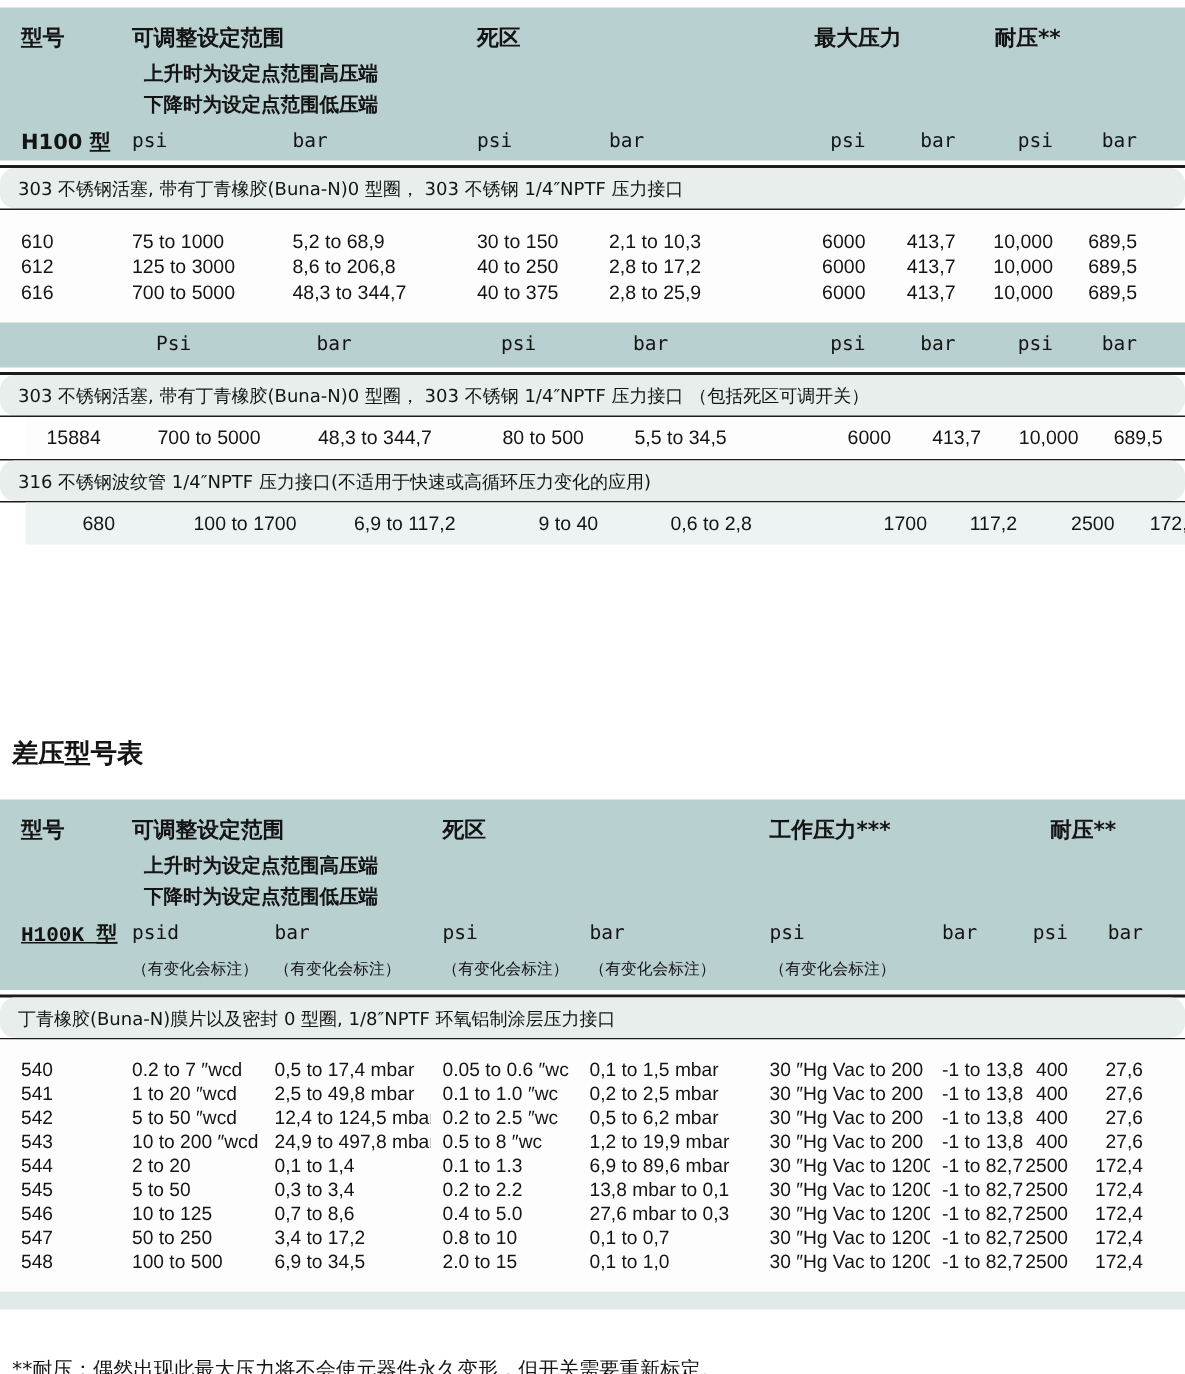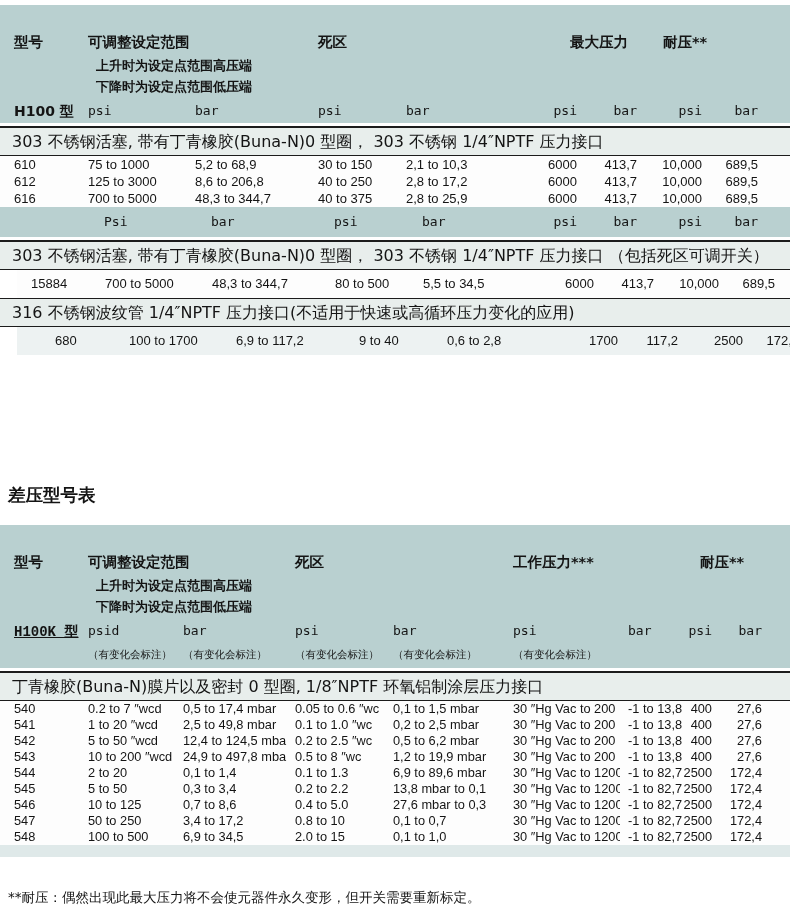--- a/index.html
+++ b/index.html
@@ -15,39 +15,39 @@
   .grid9{display:grid;}
   .t1 .grid9{grid-template-columns:80px 107px 123px 88px 127px 60px 60px 65px 80px;}
   .t2 .grid9{grid-template-columns:80px 95px 112px 98px 120px 115px 62px 48px 60px;}
   .grid9 > *{padding-left:8px;white-space:nowrap;overflow:hidden;}
   .grid9 > :first-child{padding-left:14px;}
   .t1 .grid9 > :nth-child(n+6){text-align:right;padding-left:0;padding-right:8px;}
   .t1 .grid9 > :nth-child(9){padding-right:32px;}
   .t2 .grid9 > :nth-child(8){text-align:right;padding-left:0;padding-right:18px;}
   .t2 .grid9 > :nth-child(9){text-align:right;padding-left:0;padding-right:28px;}
   
-  .thead{background:var(--header-bg,#b9d0d0);padding-top:25px;}
+  .thead{background:var(--header-bg,#b9d0d0);padding-top:9px;}
   .hrow1{display:grid;font-weight:bold;font-size:14.5px;line-height:25px;}
   .t1 .hrow1{grid-template-columns:80px 230px 215px 130px 135px;}
   .t2 .hrow1{grid-template-columns:80px 207px 218px 195px 90px;}
   .hrow1 > *{padding-left:8px;white-space:nowrap;}
   .hrow1 > :first-child{padding-left:14px;}
-  .t1 .hrow1 > :nth-child(4){padding-left:18px;text-align:center;}
+  .t1 .hrow1 > :nth-child(4){padding-left:18px;}
   .t2 .hrow1 > :nth-child(5){padding-left:0;}
   .hsub{padding-left:96px;font-size:13px;font-weight:600;line-height:21px;}
   .hunits{line-height:24px;margin-top:2px;font-family:"DejaVu Sans Mono",monospace;font-size:13px;}
   .hunits .series{font-family:"DejaVu Sans",sans-serif;font-weight:bold;font-size:14px;}
   .t2 .hunits .series span{text-decoration:underline;font-family:Liberation Mono, monospace;}
   .hnotes{font-size:10.5px;line-height:20px;padding-bottom:4px;}
   
   .rule2{height:2px;background:var(--border-dark,#1c1c1c);margin-top:3px;}
   .rule1{height:1px;background:var(--border-dark,#1c1c1c);}
-  .section{background:var(--section-bg,#e8eeec);padding:6px 0 5px 12px;font-size:16px;line-height:16px;white-space:nowrap;}
-  
-  .rows{background:var(--row-bg,#fdfdfd);padding:0 0;font-family:"Liberation Sans",sans-serif;font-size:13px;}
+  .section{background:var(--section-bg,#e8eeec);padding:6px 0 5px 12px;font-size:12px;line-height:16px;white-space:nowrap;border-radius:10px;}
+  
+  .rows{background:var(--row-bg,#fdfdfd);padding:12px 0;font-family:"Liberation Sans",sans-serif;font-size:13px;}
   .drow{line-height:17px;}
   .rows.single{padding:5px 0;margin-left:17px;}
   .rows.single .drow{line-height:18px;}
   .rows.tinted{background:var(--row-tint-bg,#edf2f2);padding-left:24px;}
   .t2 .rows{font-size:12.8px;}
   .t2 .drow{line-height:16px;}
   
   .units-row{background:var(--header-bg,#b9d0d0);padding:6px 0;font-family:"DejaVu Sans Mono",monospace;font-size:13px;line-height:18px;}
   .t1 .units-row > :nth-child(-n+5):not(:first-child){padding-left:24px;}
   

